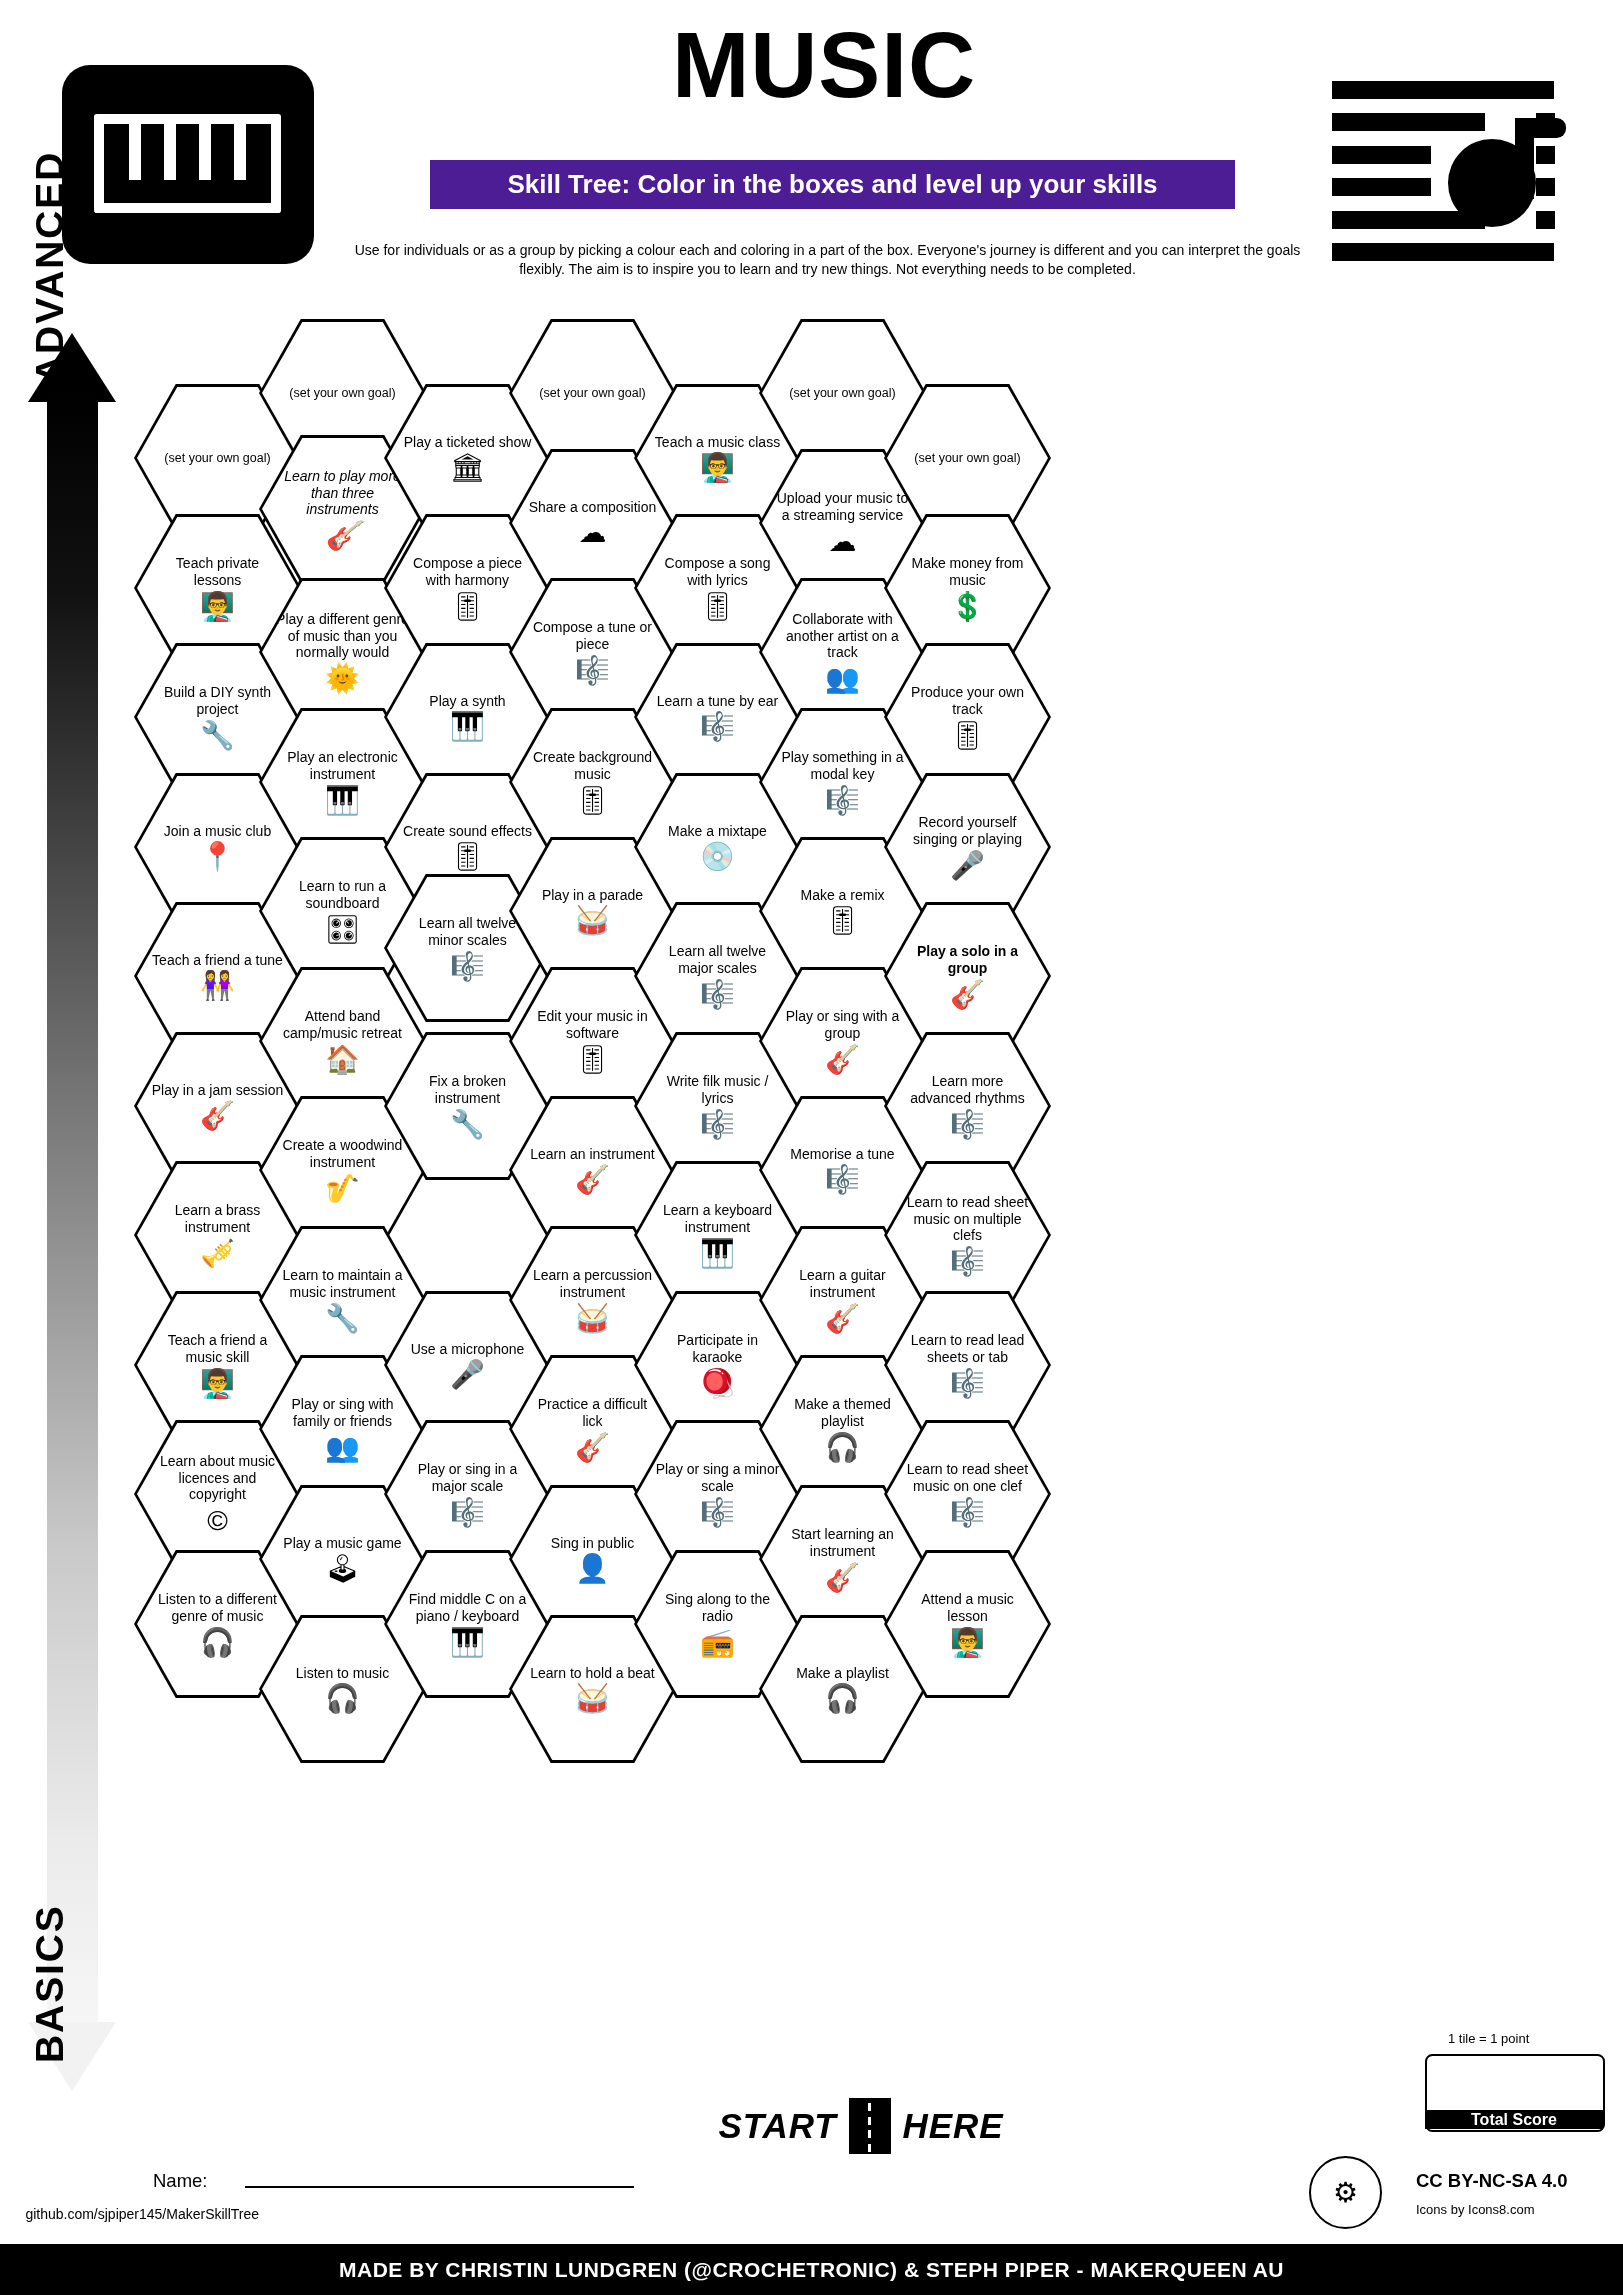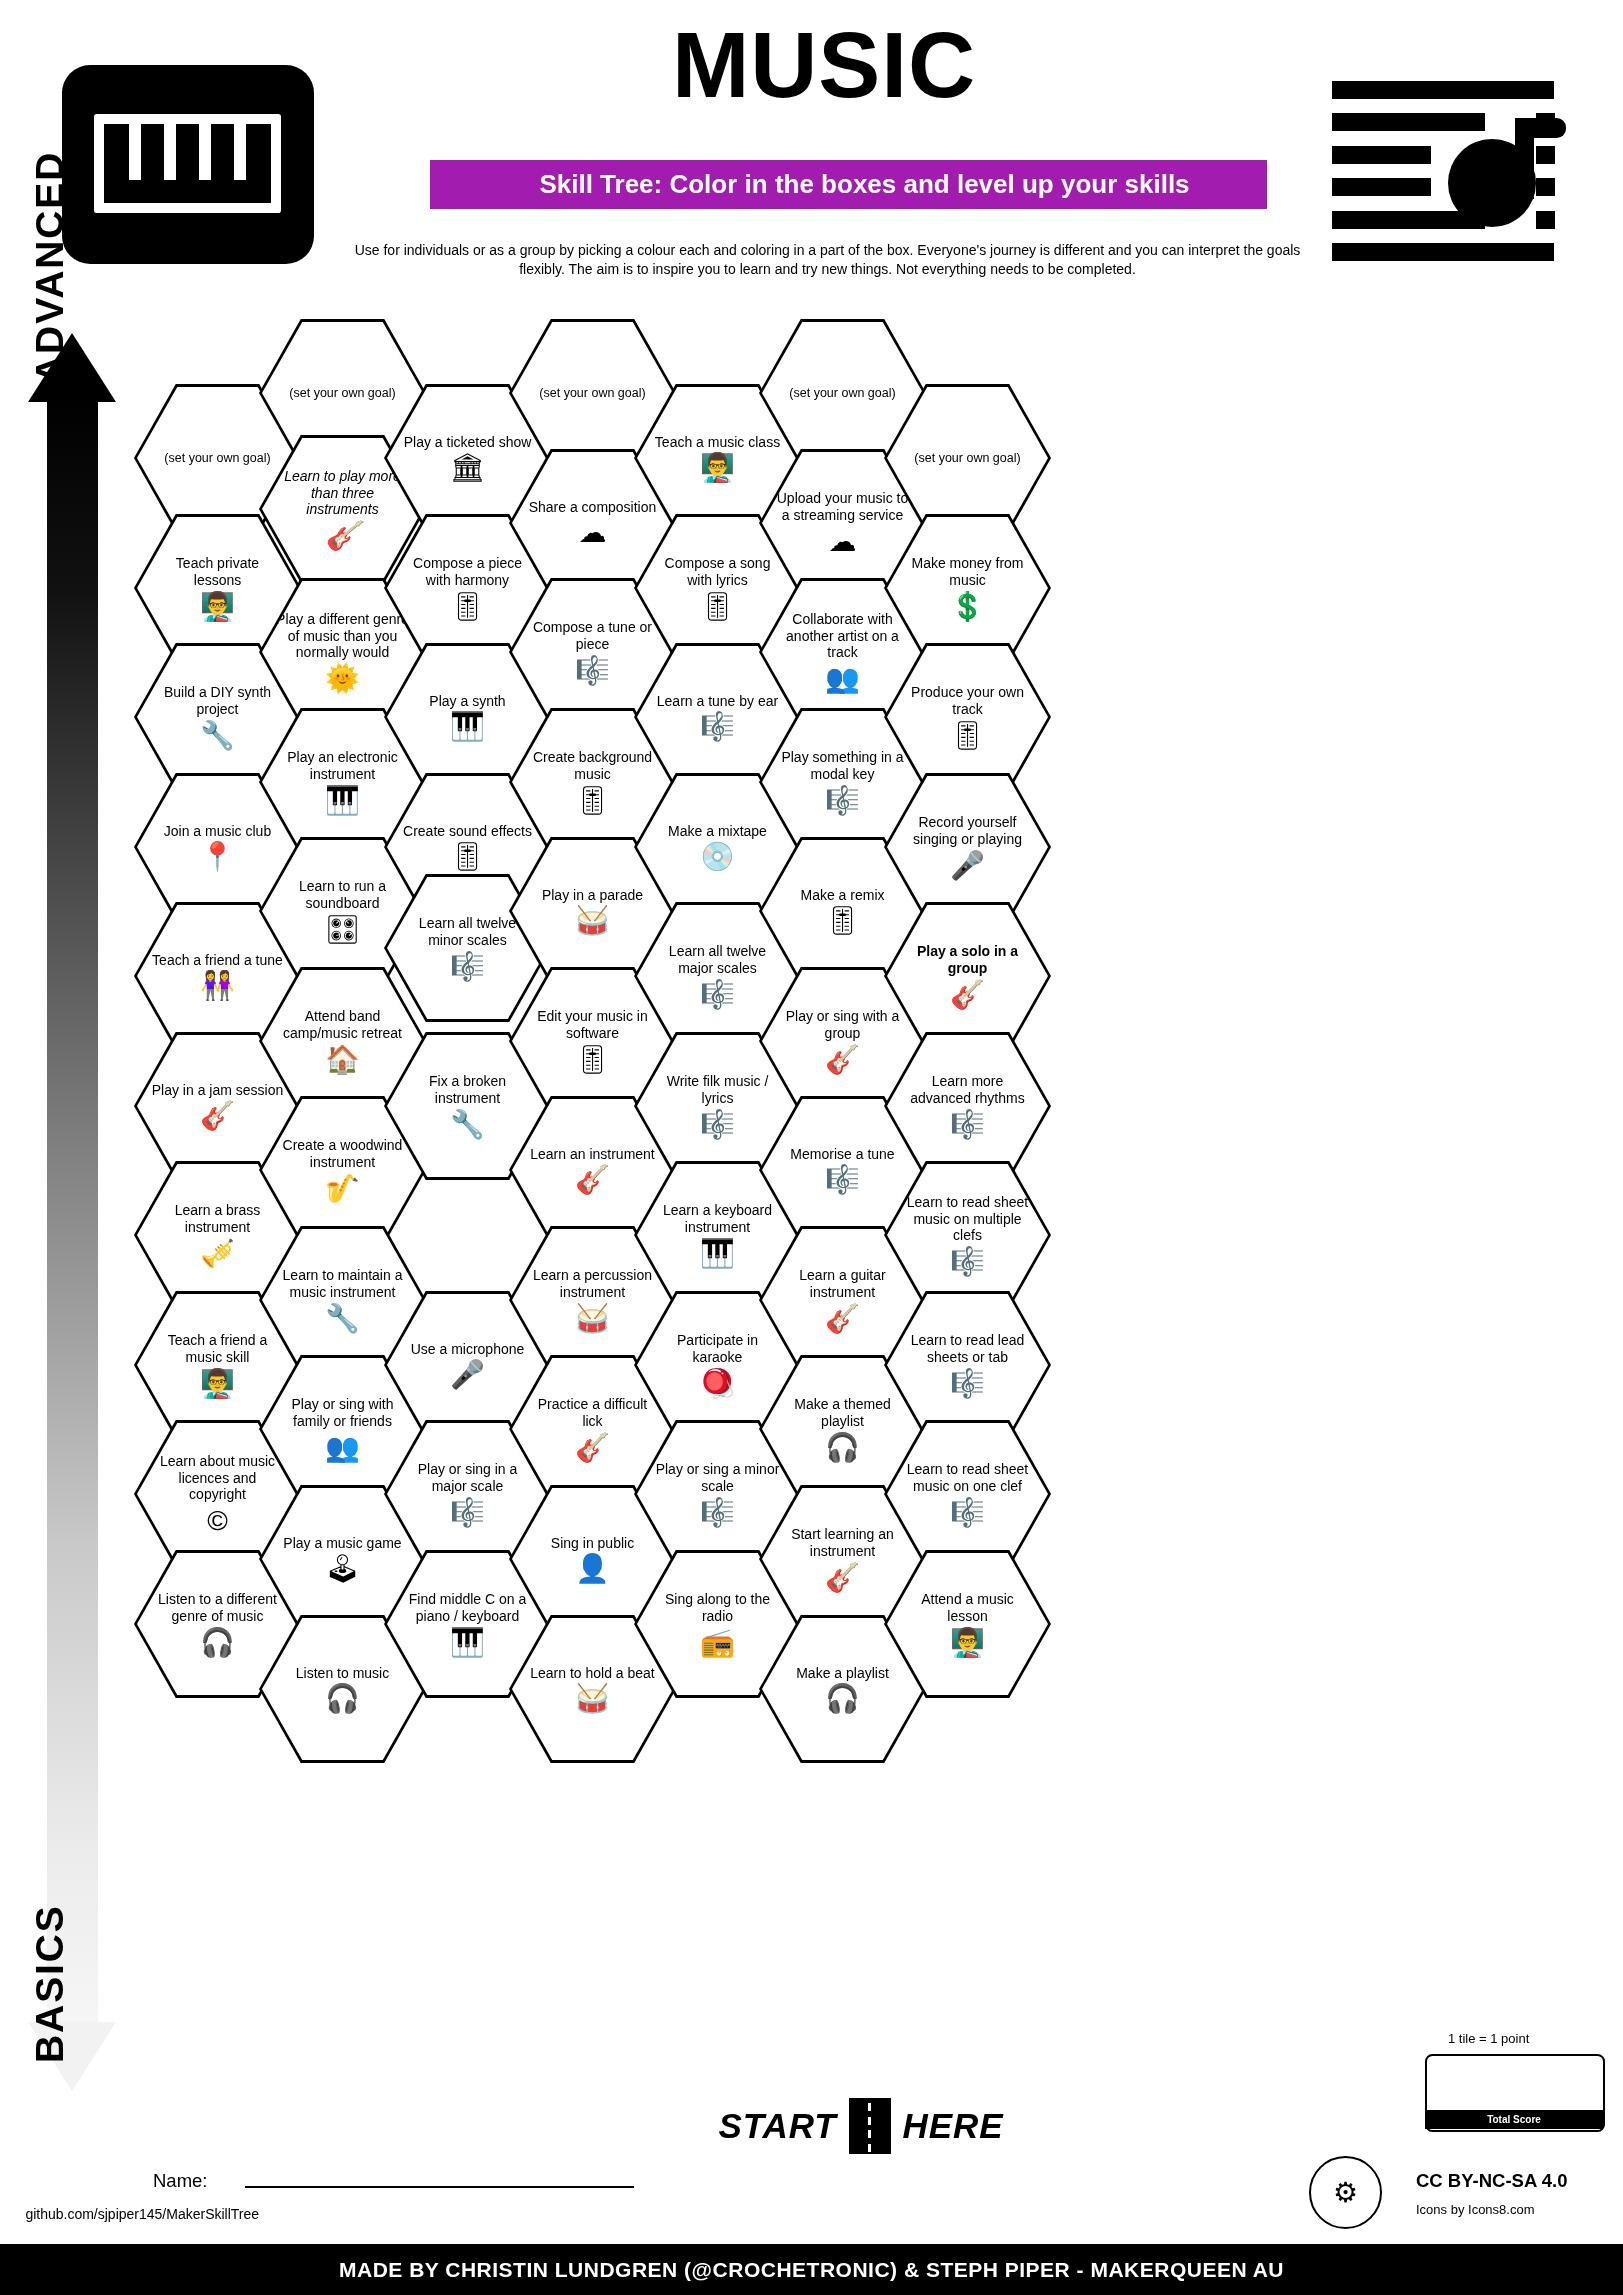--- a/index.html
+++ b/index.html
@@ -1,21 +1,21 @@
 <!DOCTYPE html>
 <html style="font-size:7.4px"><head>
 <meta charset="utf-8">
 <style>
   html,body{margin:0;padding:0;background:#fff;}
   body{width:1623px;height:2295px;position:relative;font-family:"Liberation Sans",sans-serif;color:#000;}
   .page{position:absolute;inset:0;background:#fff;}
 
   
   #title{position:absolute;left:648px;top:18.5px;width:352px;text-align:center;font-size:93px;font-weight:bold;letter-spacing:0.9px;line-height:1;}
-  #subtitle-bar{position:absolute;left:430px;top:160px;width:805px;height:49px;background:#a21caf;color:#fff;display:flex;align-items:center;justify-content:center;font-size:26px;font-weight:bold;padding-left:32px;}
+  #subtitle-bar{position:absolute;left:430px;top:160px;width:805px;height:49px;background:#4c1d95;color:#fff;display:flex;align-items:center;justify-content:center;font-size:26px;font-weight:bold;}
   #blurb{position:absolute;left:342px;top:241px;width:971px;text-align:center;font-size:14px;line-height:1.35;}
 
   
   #piano-logo{position:absolute;left:62px;top:65px;width:252px;height:199px;background:#000;border-radius:28px;}
   #piano-logo .keys{position:absolute;left:32px;top:49px;width:187px;height:99px;border:10.2px solid #fff;border-radius:2.8px;box-sizing:border-box;}
   #piano-logo .k{position:absolute;top:0;width:12px;height:56px;background:#fff;}
 
   
   #note-logo{position:absolute;left:1332px;top:81px;width:222px;height:185px;}
   #note-logo .bar{position:absolute;left:0;height:17.6px;background:#000;}
@@ -48,21 +48,21 @@
   #start-here{position:absolute;left:685px;top:2096px;width:352px;height:60px;display:flex;align-items:center;justify-content:center;gap:12px;}
   #start-here .word{font-size:35px;font-weight:bold;font-style:italic;letter-spacing:0.9px;}
   #start-here .road{width:42px;height:56px;background:#000;position:relative;}
   #start-here .road i{position:absolute;left:19px;width:3.7px;height:8.3px;background:#fff;}
 
   
   #name-row{position:absolute;left:153px;top:2170px;font-size:18.5px;}
   #name-line{position:absolute;left:245px;top:2186px;width:389px;height:1.9px;background:#000;}
   #gh{position:absolute;left:25.4px;top:2206px;font-size:14px;}
   #score-box{position:absolute;left:1425px;top:2054px;width:176px;height:74px;border:2.8px solid #000;border-radius:7.4px;background:#fff;}
-  #score-label{position:absolute;left:1425px;top:2110px;width:178px;height:19.4px;background:#000;color:#fff;font-size:10px;display:flex;align-items:center;justify-content:center;font-weight:bold;}
+  #score-label{position:absolute;left:1425px;top:2110px;width:178px;height:19.4px;background:#000;color:#fff;font-size:16px;display:flex;align-items:center;justify-content:center;font-weight:bold;}
   #tile-point{position:absolute;left:1448px;top:2031px;font-size:13px;}
   #cc{position:absolute;left:1416px;top:2170px;font-size:18.5px;font-weight:bold;}
   #icons8{position:absolute;left:1416px;top:2202px;font-size:13px;}
   #cc-badge{position:absolute;left:1309px;top:2156px;width:69px;height:69px;border-radius:50%;border:2.3px solid #000;display:flex;align-items:center;justify-content:center;font-size:28px;}
   #footer-bar{position:absolute;left:0;top:2244px;width:1623px;height:52px;background:#000;color:#fff;display:flex;align-items:center;justify-content:center;font-size:21px;font-weight:bold;letter-spacing:0.5px;}
 </style>
 </head>
 <body>
 
 <div class="page">

